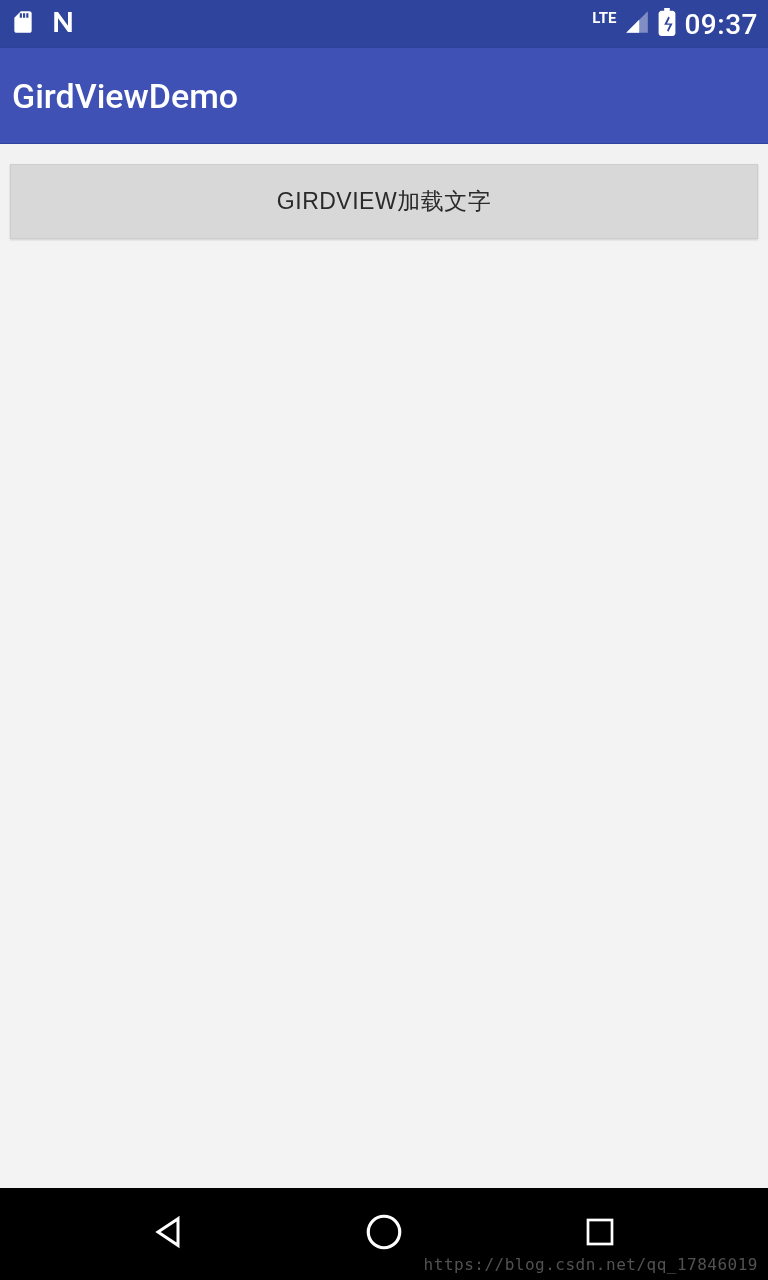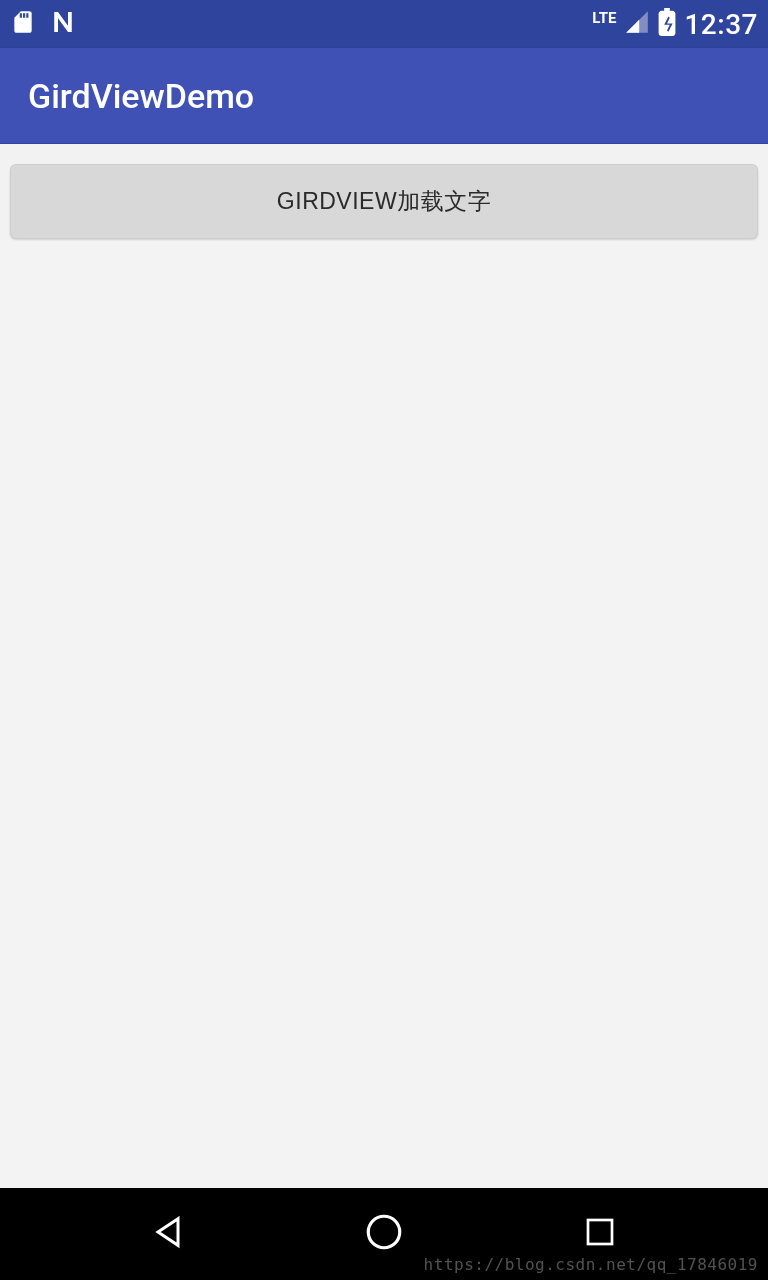--- a/index.html
+++ b/index.html
@@ -37,41 +37,41 @@
     .status-time {
       font-size: 28px;
       font-weight: 500;
       letter-spacing: 0.5px;
     }
     .appbar {
       height: 96px;
       background: #3f51b5;
       display: flex;
       align-items: center;
-      padding: 0 28px;
+      padding: 0 12px;
       border-bottom: 1px solid #2e449d;
       box-shadow: 0 4px 6px rgba(0,0,0,0.2);
     }
     .appbar-title {
       color: #fff;
       font-size: 34px;
       font-weight: 500;
     }
     .content {
       padding: 20px 10px 0 10px;
       display: flex;
       flex-direction: column;
       gap: 22px;
       background: #f2f2f2;
     }
     .material-button {
       height: 75px;
       background: #d8d8d8;
       border: none;
-      border-radius: 6px;
+      border-radius: 0;
       font-size: 23px;
       font-weight: 500;
       color: #2a2a2a;
       letter-spacing: 0.5px;
       cursor: pointer;
       text-align: center;
       box-shadow: 0 1px 2px rgba(0,0,0,0.15), inset 0 0 0 1px rgba(0,0,0,0.05);
       text-transform: none;
     }
     .navbar {
@@ -128,21 +128,21 @@
       <svg width="26" height="26" viewBox="0 0 24 24">
         <path d="M2 22h20V2L2 22z" fill="#fff" fill-opacity="0.4"></path>
         <path d="M2 22h12V10L2 22z" fill="#fff"></path>
       </svg>
     </span>
     <span>
       <svg width="18" height="28" viewBox="0 0 12 20" fill="#fff">
         <path d="M10 2H8V0H4v2H2C1 2 0 3 0 4v14c0 1 1 2 2 2h8c1 0 2-1 2-2V4c0-1-1-2-2-2zM7 17l-1-1 2-4H4l3-6 1 1-2 4h4l-3 6z"></path>
       </svg>
     </span>
-    <span class="status-time">12:37</span>
+    <span class="status-time">09:37</span>
   </div>
 </div>
 
 <div class="appbar">
   <span class="appbar-title">GirdViewDemo</span>
 </div>
 
 <div class="content">
   <button class="material-button">GIRDVIEW加载文字</button>
 </div>

